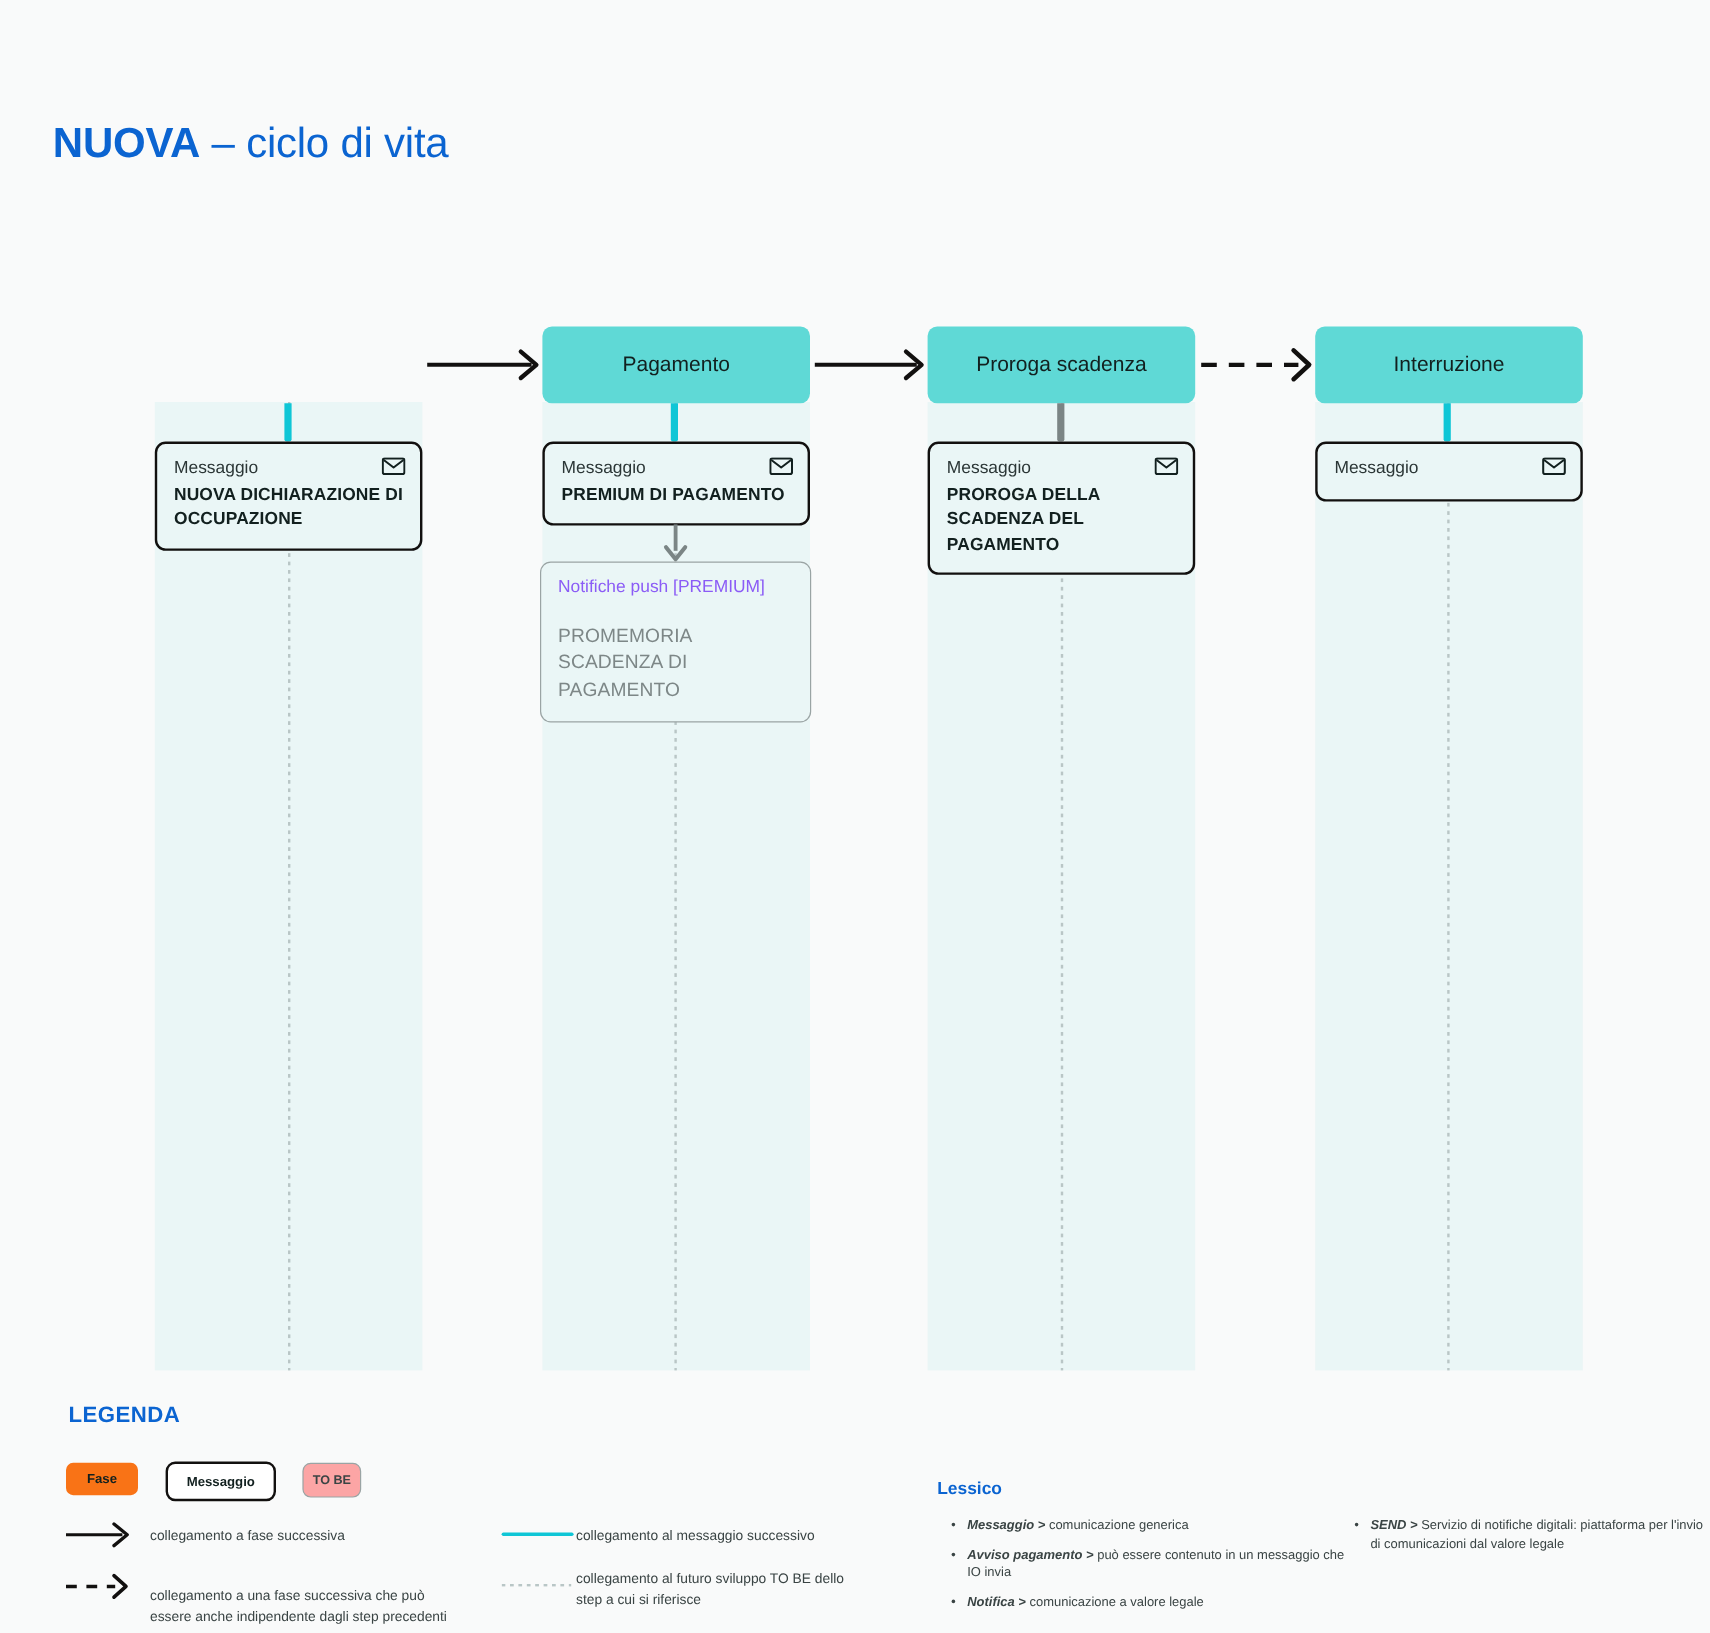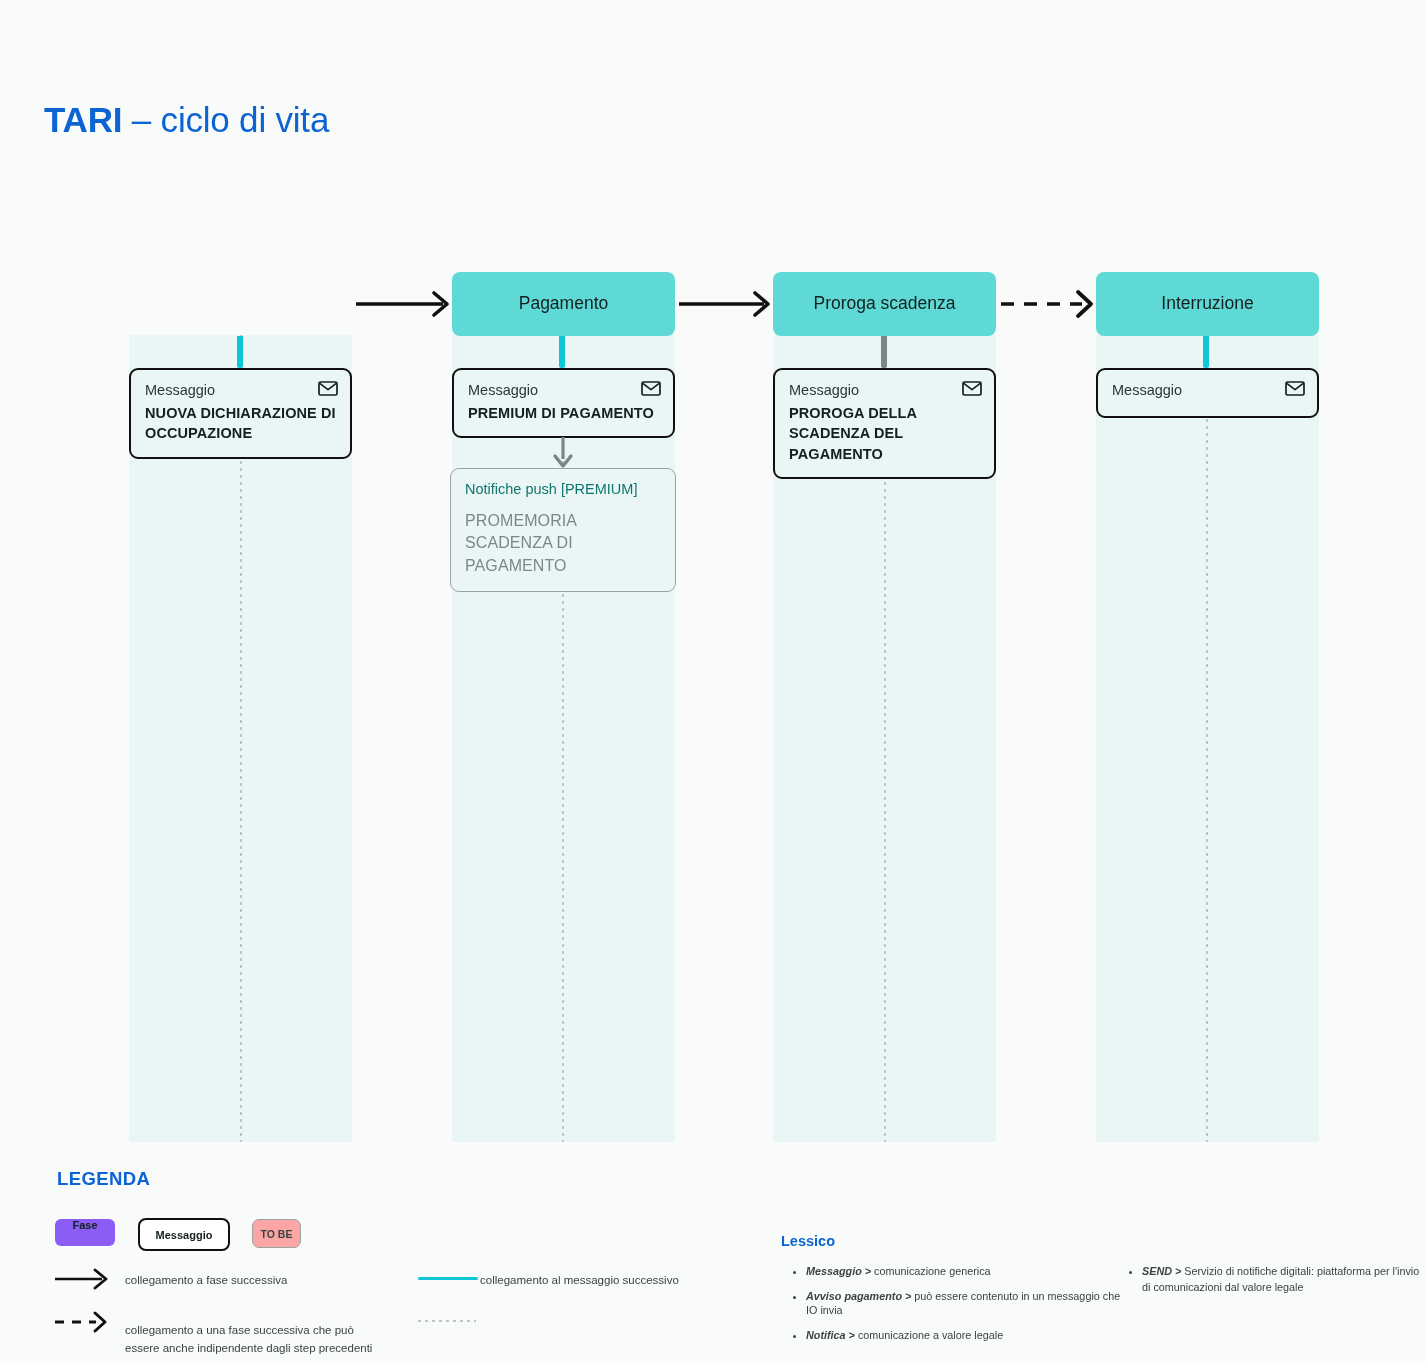--- a/index.html
+++ b/index.html
@@ -65,32 +65,32 @@
   .msg.m1{left:452px;top:368px;}
   .msg.m2{left:773px;top:368px;}
   .msg.m3{left:1096px;top:368px;}
 
   
   .tobe{
     position:absolute;left:450px;top:468px;width:226px;
     background:#EAF6F6;border:1.6px solid #9aa4a4;border-radius:9px;
     box-sizing:border-box;padding:11px 14px 13px 14px;
   }
-  .tobe .kind{font-size:14.5px;color:#0f766e;line-height:1.35;margin-bottom:10px;}
+  .tobe .kind{font-size:14.5px;color:#8b5cf6;line-height:1.35;margin-bottom:20px;}
   .tobe .title{font-size:16px;font-weight:400;color:#7d8787;line-height:1.42;letter-spacing:.1px;}
 
   
   .arrowsvg{position:absolute;left:0;top:0;width:1425px;height:1361px;pointer-events:none;}
 
   
   #legend-title{position:absolute;left:57px;top:1168px;font-size:18.5px;font-weight:700;color:#0B64D1;letter-spacing:.4px;}
 
   .swatch-fase{
-    position:absolute;left:55px;top:1219px;width:60px;height:27px;background:#8b5cf6;border-radius:6px;
-    display:flex;justify-content:center;font-size:11px;font-weight:700;color:#12201f;
+    position:absolute;left:55px;top:1219px;width:60px;height:27px;background:#f97316;border-radius:6px;
+    display:flex;align-items:center;justify-content:center;font-size:11px;font-weight:700;color:#12201f;
   }
   .swatch-msg{
     position:absolute;left:138px;top:1218px;width:88px;height:29px;background:#fff;border:2.4px solid #12100f;border-radius:8px;
     display:flex;align-items:center;justify-content:center;font-size:11px;font-weight:700;color:#12201f;
   }
   .swatch-tobe{
     position:absolute;left:252px;top:1219px;width:47px;height:27px;background:#fca5a5;border:1.5px solid #9aa4a4;border-radius:7px;
     display:flex;align-items:center;justify-content:center;font-size:10.5px;font-weight:700;color:#3a4444;
   }
 
@@ -113,21 +113,21 @@
   .lex-right{position:absolute;left:1126px;top:1264px;width:280px;margin:0;padding:0 0 0 16px;list-style:disc;}
   .lex-right li{font-size:10.8px;color:#3a4444;line-height:1.45;}
   .lex-right li .term{font-style:italic;font-weight:700;}
 </style>
 </head>
 <body>
 
 <div class="canvas">
 
   <div id="page-title">
-    <span class="strong">TARI</span><span> – ciclo di vita</span>
+    <span class="strong">NUOVA</span><span> – ciclo di vita</span>
   </div>
 
   <div class="col c0"></div>
   <div class="col c1"></div>
   <div class="col c2"></div>
   <div class="col c3"></div>
 
   <div class="coldot" style="left:240px;"></div>
   <div class="coldot" style="left:562px;"></div>
   <div class="coldot" style="left:884px;"></div>
@@ -233,20 +233,21 @@
     <span>TO BE</span>
   </div>
 
   <div class="lg-text lg-1">collegamento a fase successiva</div>
   <div class="lg-text lg-2">collegamento a una fase successiva che può essere anche indipendente dagli step precedenti</div>
 
   <div class="lg-solidline"></div>
   <div class="lg-text lg-3">collegamento al messaggio successivo</div>
 
   <div class="lg-dotline"></div>
+  <div class="lg-text lg-4">collegamento al futuro sviluppo TO BE dello step a cui si riferisce</div>
 
   <div id="lessico-title">Lessico</div>
   <ul class="lex">
     <li>
       <span class="term">Messaggio &gt;</span><span> comunicazione generica</span>
     </li>
     <li>
       <span class="term">Avviso pagamento &gt;</span><span> può essere contenuto in un messaggio che IO invia</span>
     </li>
     <li>

